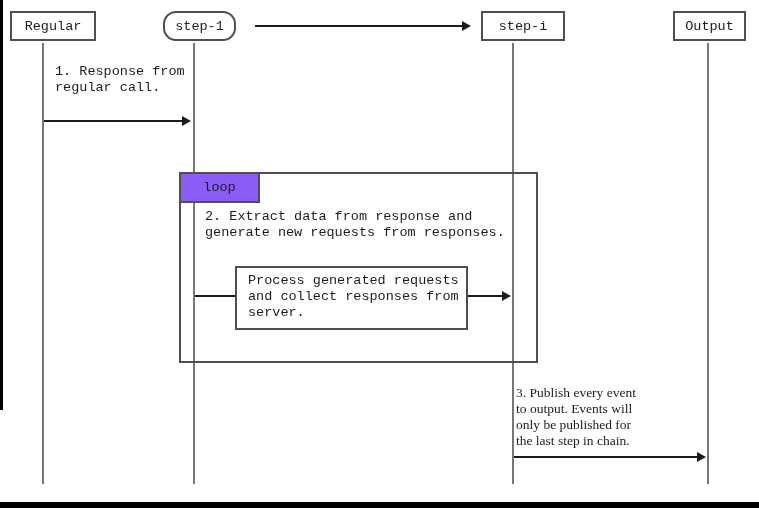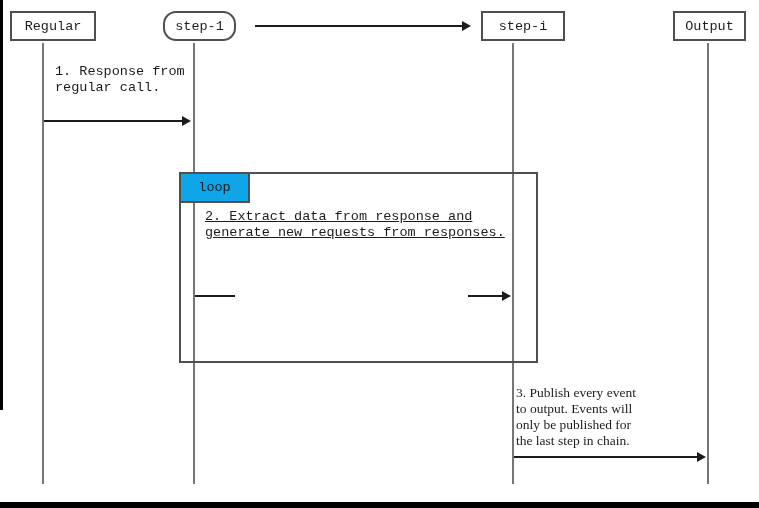--- a/index.html
+++ b/index.html
@@ -51,23 +51,23 @@
   }
   .loop-frame {
     position: absolute;
     left: 179px; top: 172px;
     width: 359px; height: 191px;
     border: 2px solid #4f4f4f;
   }
   .loop-label {
     position: absolute;
     left: 179px; top: 172px;
-    width: 71px; height: 31px;
+    width: 81px; height: 31px;
     border: 2px solid #4f4f4f;
-    background: #0ea5e9;
+    background: #8b5cf6;
     display: flex;
     align-items: center;
     justify-content: center;
     font-size: 13.5px;
   }
   .process-box {
     position: absolute;
     left: 235px; top: 266px;
     width: 233px; height: 64px;
     border: 2px solid #4f4f4f;
@@ -104,24 +104,27 @@
   <div class="msg" style="left:55px; top:64px;">1. Response from
 regular call.</div>
   <div>
     <div class="hline" style="left:44px; top:120px; width:139px;"></div>
     <div class="ahead" style="left:182px; top:116px;"></div>
   </div>
 
   <div class="loop-frame"></div>
   <div class="loop-label">loop</div>
 
-  <div class="msg" style="left:205px; top:209px;text-decoration:underline;">2. Extract data from response and
+  <div class="msg" style="left:205px; top:209px;">2. Extract data from response and
 generate new requests from responses.</div>
 
   <div class="hline" style="left:195px; top:295px; width:40px;"></div>
+  <div class="process-box">Process generated requests
+and collect responses from
+server.</div>
   <div>
     <div class="hline" style="left:468px; top:295px; width:35px;"></div>
     <div class="ahead" style="left:502px; top:291px;"></div>
   </div>
 
   <div class="msg" style="left:516px; top:385px;font-family:Liberation Serif, serif;">3. Publish every event
 to output. Events will
 only be published for
 the last step in chain.</div>
   <div>

